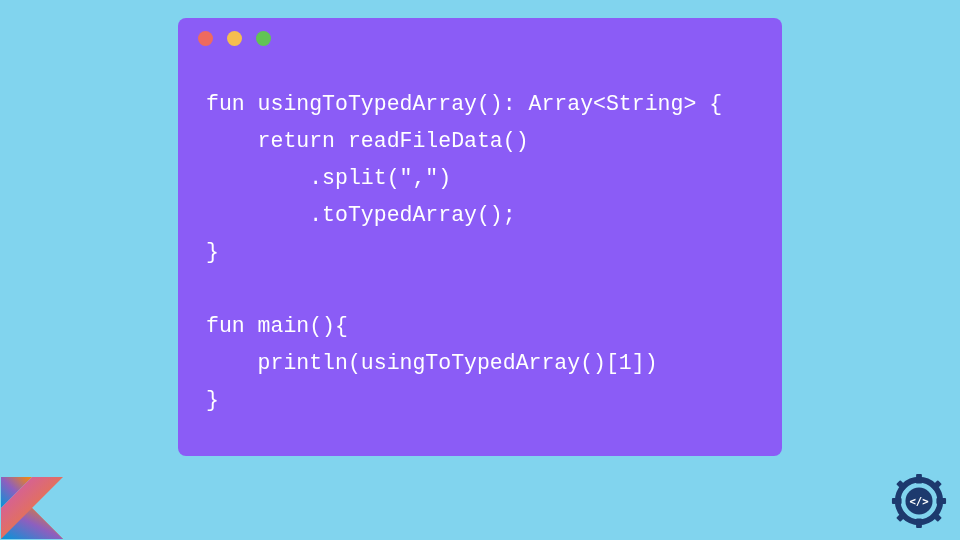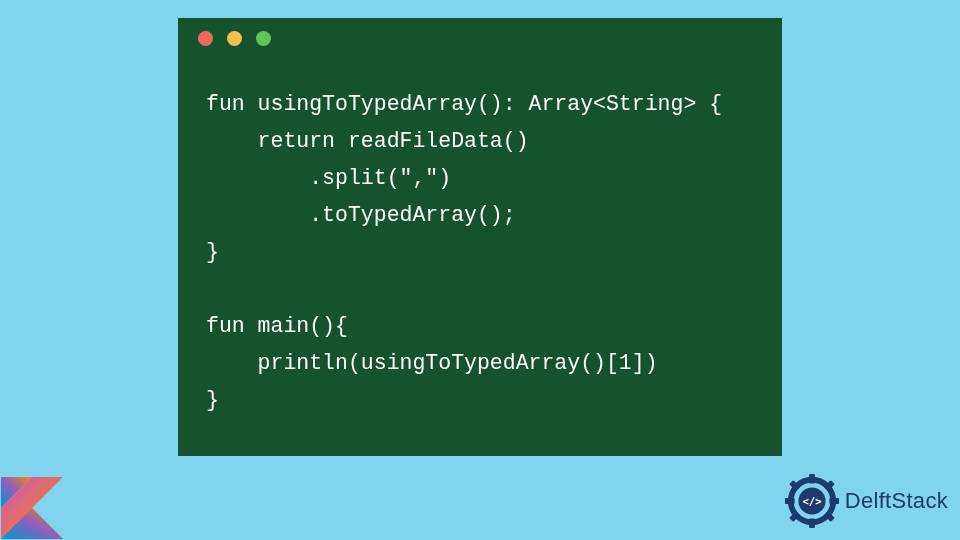--- a/index.html
+++ b/index.html
@@ -10,22 +10,22 @@
     font-family: -apple-system, BlinkMacSystemFont, "Segoe UI", Arial, sans-serif;
     position: relative;
     overflow: hidden;
   }
   .code-window {
     position: absolute;
     left: 178px;
     top: 18px;
     width: 604px;
     height: 438px;
-    background: #14532d;
-    border-radius: 0;
+    background: #8b5cf6;
+    border-radius: 8px;
     padding: 0;
   }
   .titlebar {
     height: 40px;
     display: flex;
     align-items: center;
     padding-left: 20px;
     gap: 14px;
   }
   .dot {
@@ -119,14 +119,13 @@
         <rect x="48" y="27" width="10" height="6" rx="1"></rect>
         <rect x="9" y="9" width="6" height="10" rx="1" transform="rotate(-45 12 14)"></rect>
         <rect x="45" y="41" width="6" height="10" rx="1" transform="rotate(-45 48 46)"></rect>
         <rect x="45" y="9" width="6" height="10" rx="1" transform="rotate(45 48 14)"></rect>
         <rect x="9" y="41" width="6" height="10" rx="1" transform="rotate(45 12 46)"></rect>
       </g>
       <circle cx="30" cy="30" r="14" fill="#1d3a6e"></circle>
     </g>
     <text x="30" y="34" text-anchor="middle" fill="#ffffff" font-size="11" font-family="monospace" font-weight="bold">&lt;/&gt;</text>
   </svg>
-  <span class="delft-text">DelftStack</span>
 </div>
 
 </body></html>

